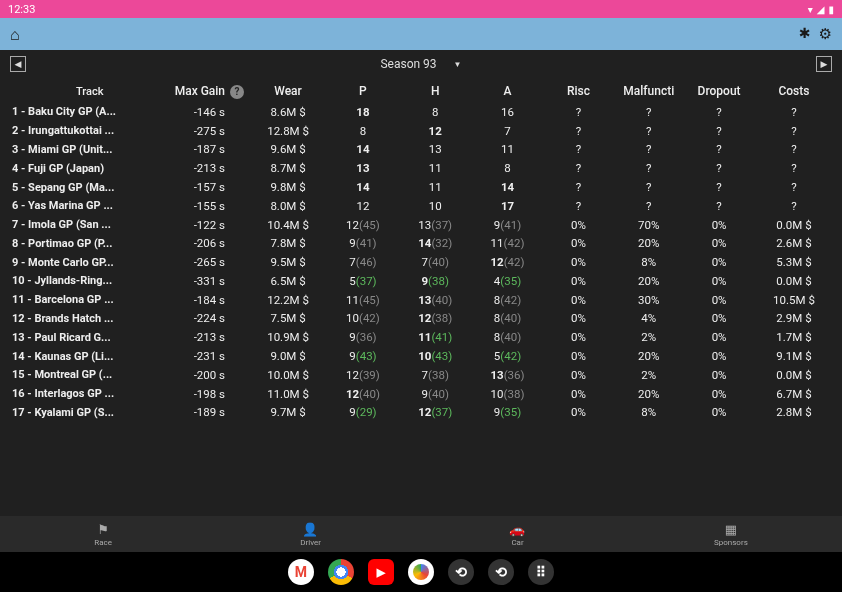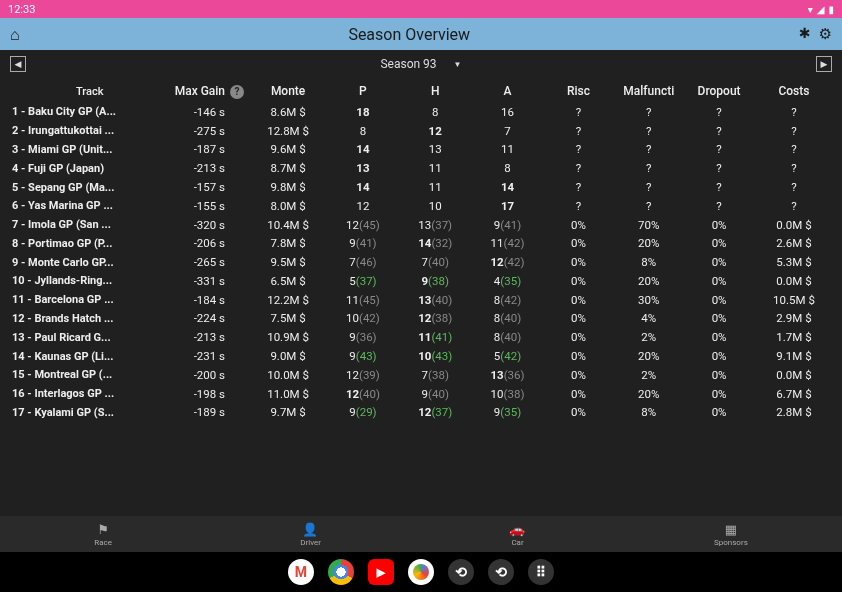--- a/index.html
+++ b/index.html
@@ -58,21 +58,20 @@
     <span>▾</span>
     <span>◢</span>
     <span>▮</span>
   </div>
 </div>
 
 <div class="header">
   <div class="header-left">
     <span style="font-size:16px;cursor:pointer">⌂</span>
   </div>
-  <span class="header-title">Season Overview</span>
   <div class="header-icons">
     <span style="font-size:14px;cursor:pointer">✱</span>
     <span style="font-size:15px;cursor:pointer">⚙</span>
   </div>
 </div>
 
 <div class="season-nav">
   <div class="nav-arrow">◀</div>
   <div class="season-label">
     <span>Season 93</span>
@@ -92,21 +91,21 @@
         <col class="c-pha">
       <col class="c-rmdo">
         <col class="c-rmdo">
         <col class="c-rmdo">
         <col class="c-costs">
     </colgroup>
     <thead>
       <tr>
         <th class="track-col">Track</th>
         <th><span>Max Gain</span> <span class="help-badge">?</span></th>
-        <th>Monte</th>
+        <th>Wear</th>
         <th>P</th>
         <th>H</th>
         <th>A</th>
         <th>Risc</th>
         <th>Malfuncti</th>
         <th>Dropout</th>
         <th>Costs</th>
       </tr>
     </thead>
     <tbody id="tbody">
@@ -177,21 +176,21 @@
           <td><span>12</span></td>
           <td><span>10</span></td>
           <td><span class="bold">17</span></td>
           <td><span>?</span></td>
           <td><span>?</span></td>
           <td><span>?</span></td>
           <td><span>?</span></td>
         </tr>
         <tr>
           <td class="track-col"><span class="bold">7 - Imola GP (San ...</span></td>
-          <td><span>-320 s</span></td>
+          <td><span>-122 s</span></td>
           <td><span>10.4M $</span></td>
           <td><span>12</span><span class="paren">(45)</span></td>
           <td><span>13</span><span class="paren">(37)</span></td>
           <td><span>9</span><span class="paren">(41)</span></td>
           <td><span>0%</span></td>
           <td><span>70%</span></td>
           <td><span>0%</span></td>
           <td><span>0.0M $</span></td>
         </tr>
         <tr>

